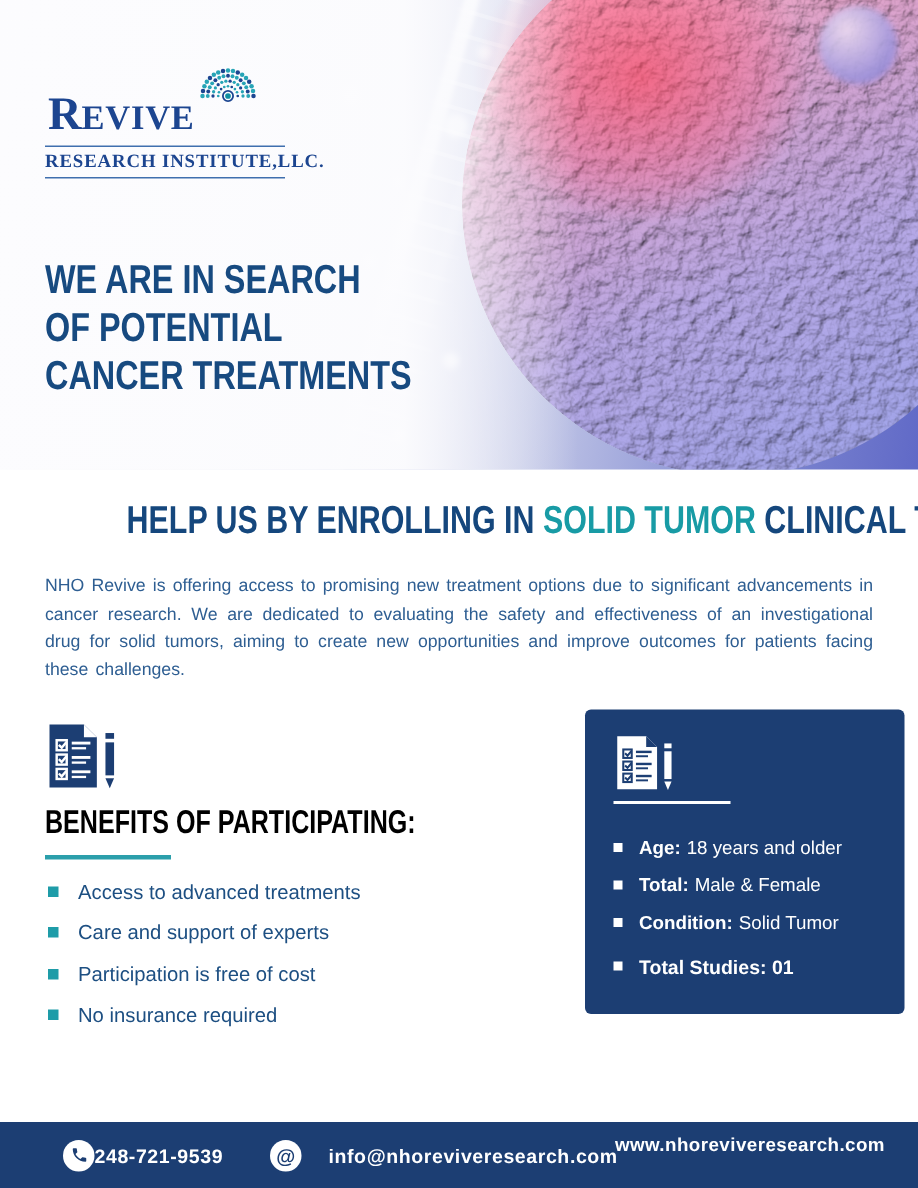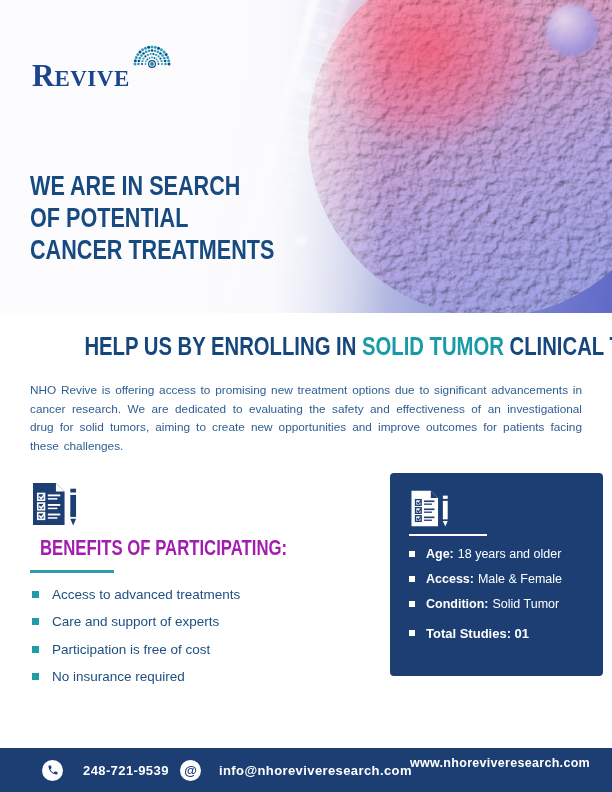--- a/index.html
+++ b/index.html
@@ -75,43 +75,43 @@
   .cond-c { display:inline-block; transform:scaleX(.78); transform-origin:center; white-space:pre; }
   .teal { color:#189ba5; }
   .enroll-body {
     position:absolute; left:30px; top:381px; width:552px;
     font-size:11.8px; line-height:18.5px; color:#2e5e92; text-align:justify; word-spacing:1.5px;
   }
   
   .benefits { position:absolute; left:30px; top:482px; width:340px; }
   .doc-icon { display:block; }
   .benefits .doc-icon { --fg:#1c3e73; --bg:#ffffff; }
-  .benefits-heading { margin-top:9px; font-size:22px; font-weight:bold; color:#a21caf;margin-left:10px; }
+  .benefits-heading { margin-top:9px; font-size:22px; font-weight:bold; color:#000000; }
   .benefits-heading .cond { transform:scaleX(.76); }
   .rule-teal { margin-top:9px; width:84px; height:2.5px; background:#2b9fab; }
   .blist { list-style:none; margin-top:14px; }
   .blist li { display:flex; align-items:flex-start; margin-bottom:12.5px; font-size:13.5px; color:#1d4f82; font-weight:500; }
   .sq { flex:0 0 auto; width:7px; height:7px; background:#1e9ca8; margin:4px 13px 0 2px; }
   .criteria {
     position:absolute; left:390px; top:473px; width:213px; height:203px;
     background:#1c3e73; border-radius:4px; padding:17px 19px; color:#ffffff;
   }
   .criteria .doc-icon { --fg:#ffffff; --bg:#1c3e73; }
   .criteria-heading { margin-top:8px; font-size:18px; font-weight:bold; color:#ffffff; }
   .criteria-heading .cond { transform:scaleX(.78); }
   .rule-white { margin-top:7px; width:78px; height:2px; background:#ffffff; }
-  .clist { list-style:none; margin-top:11px; }
+  .clist { list-style:none; margin-top:22px; }
   .clist li { display:flex; align-items:flex-start; margin-bottom:11px; font-size:12.5px; color:#ffffff; }
   .clist .sq { width:6px; height:6px; background:#ffffff; margin:3.5px 11px 0 0; }
   .clist b { font-weight:bold; }
   .crit-val { margin-left:4px; }
   .clist li.last { margin-top:15px; font-size:13px; font-weight:bold; }
   
   .footer { position:absolute; left:0; bottom:0; width:612px; height:44px; background:#1c3e73; color:#ffffff; }
-  .contact { position:absolute; top:0; height:44px; display:flex; align-items:center; gap:20px; color:#ffffff; text-decoration:none; }
+  .contact { position:absolute; top:0; height:44px; display:flex; align-items:center; color:#ffffff; text-decoration:none; }
   .f-phone { left:42px; }
   .f-email { left:180px; gap:18px; }
   .circ {
     width:21px; height:21px; border-radius:50%; background:#ffffff; color:#1c3e73;
     display:flex; align-items:center; justify-content:center; font-weight:bold; font-size:13px;
   }
   .f-text { font-size:13px; font-weight:bold; letter-spacing:.4px; }
   .site { position:absolute; right:22px; top:0; height:30px; display:flex; align-items:center; font-size:12.5px; font-weight:bold; letter-spacing:.3px; color:#ffffff; text-decoration:none; }
 </style>
 </head>
@@ -209,20 +209,21 @@
             <circle cx="-12.02" cy="-12.02" r="1.5" fill="#1c4590"></circle>
             <circle cx="-14.13" cy="-9.44" r="1.5" fill="#27a4b6"></circle>
             <circle cx="-15.71" cy="-6.51" r="1.5" fill="#27a4b6"></circle>
             <circle cx="-16.67" cy="-3.32" r="1.5" fill="#1c4590"></circle>
             <circle cx="-17.00" cy="-0.00" r="1.5" fill="#27a4b6"></circle>
             <circle cx="0" cy="0" r="3.4" fill="none" stroke="#1c4590" stroke-width="1.2"></circle>
             <circle cx="0" cy="0" r="1.9" fill="#0f8fa0"></circle>
           </svg>
         <span class="logo-revive"><span class="logo-r">R</span><span class="logo-rest">EVIVE</span></span>
       </div>
+      <div class="logo-sub">RESEARCH INSTITUTE,LLC.</div>
     </div>
 
     <h1 class="headline">
       <span class="cond">WE ARE IN SEARCH</span><br>
       <span class="cond">OF POTENTIAL</span><br>
       <span class="cond">CANCER TREATMENTS</span>
     </h1>
   </header>
 
   <h2 class="enroll-heading"><span class="cond-c"><span>HELP US BY ENROLLING IN </span><span class="teal">SOLID TUMOR</span><span> CLINICAL TRIALS</span></span></h2>
@@ -304,21 +305,21 @@
       </g>
     </svg>
     <div class="rule-white"></div>
     <ul class="clist">
       <li>
           <span class="sq"></span>
           <span><b>Age:</b><span class="crit-val">18 years and older</span></span>
         </li>
       <li>
           <span class="sq"></span>
-          <span><b>Access:</b><span class="crit-val">Male &amp; Female</span></span>
+          <span><b>Total:</b><span class="crit-val">Male &amp; Female</span></span>
         </li>
       <li>
           <span class="sq"></span>
           <span><b>Condition:</b><span class="crit-val">Solid Tumor</span></span>
         </li>
       <li class="last">
           <span class="sq"></span>
           <span><b>Total Studies: 01</b></span>
         </li>
     </ul>

